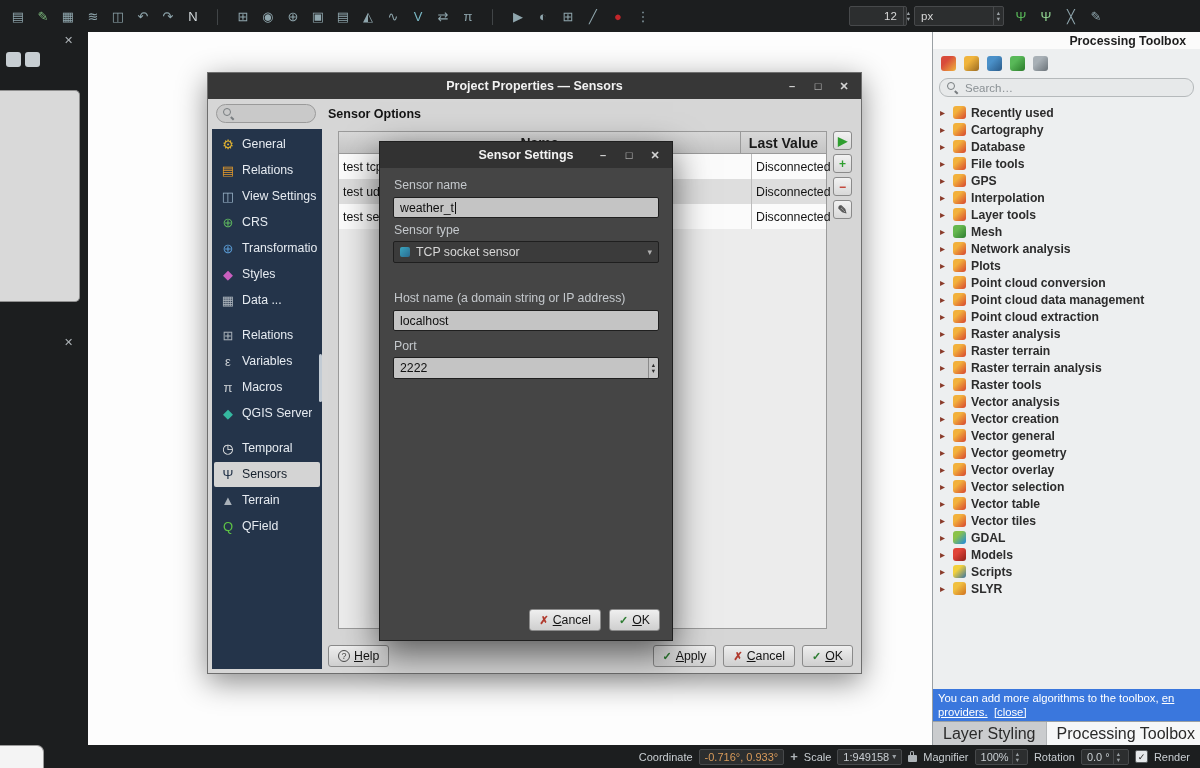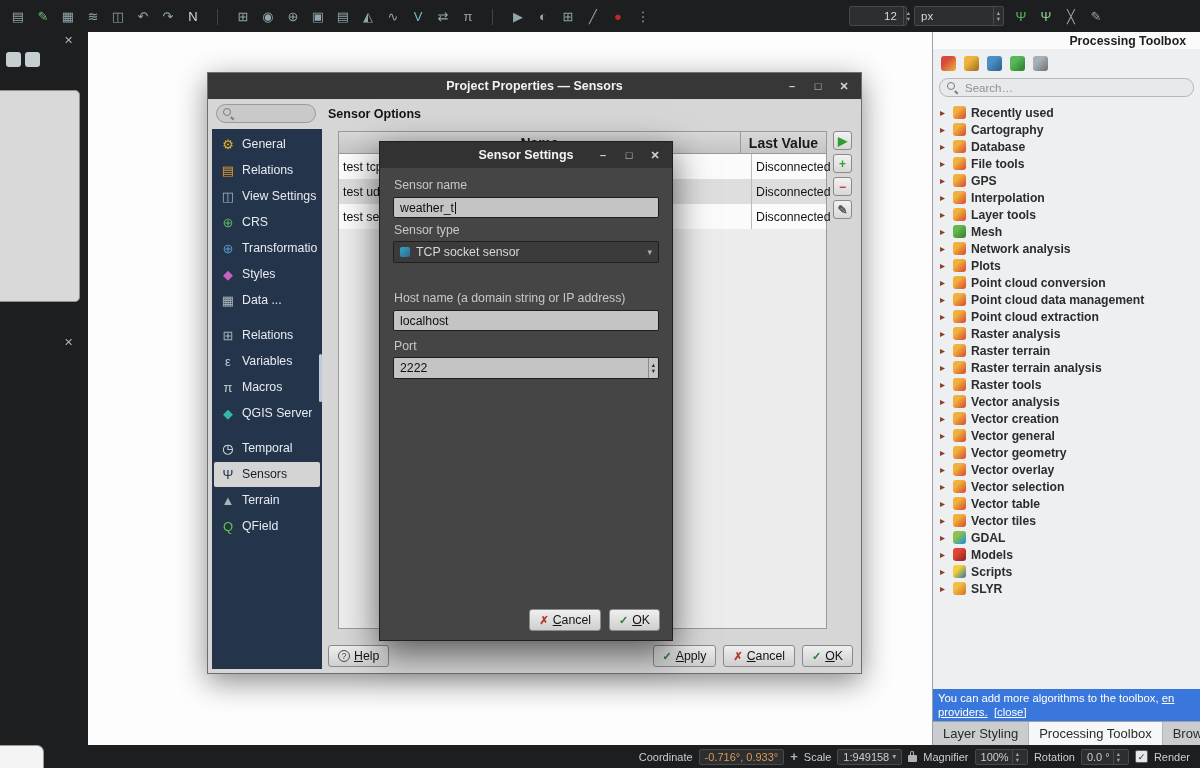--- a/index.html
+++ b/index.html
@@ -35,21 +35,21 @@
   .rp-search input{border:0;background:transparent;outline:none;font-size:11.5px;color:#333;width:100%;font-family:inherit;}
   .rp-search input::placeholder{color:#8a9094;}
   .toolbox-tree{flex:1;overflow:hidden;padding-top:3px;}
   .tt-row{height:17px;display:flex;align-items:center;gap:5px;padding-left:7px;}
   .tt-arrow{color:#8a3b2a;font-size:10px;width:8px;flex:0 0 auto;}
   .tt-icon{width:13px;height:13px;border-radius:3px;flex:0 0 auto;}
   .tt-label{font-size:12.2px;font-weight:700;color:#2c2c2c;white-space:nowrap;}
   .rp-banner{background:#3a77dd;color:#fff;font-size:11.3px;line-height:14px;padding:2px 5px;flex:0 0 auto;}
   .bn-link{text-decoration:underline;cursor:pointer;}
   .rp-tabs{height:23px;background:#caccce;display:flex;align-items:stretch;border-top:1px solid #9aa0a4;overflow:hidden;flex:0 0 auto;}
-  .rp-tab{padding:0 10px;display:flex;align-items:center;font-size:13px;color:#2a2a2a;border-right:1px solid #b2b5b7;white-space:nowrap;}
+  .rp-tab{padding:0 10px;display:flex;align-items:center;font-size:16px;color:#2a2a2a;border-right:1px solid #b2b5b7;white-space:nowrap;}
   .rp-tab.active{background:#f6f7f8;}
 
   
   .statusbar{position:absolute;left:0;top:745px;width:1200px;height:23px;background:#1c1e1f;display:flex;align-items:center;justify-content:flex-end;gap:6px;padding:0 10px;box-sizing:border-box;font-size:11px;color:#c9ced2;}
   .sb-box{height:16px;background:#2c2e2f;border:1px solid #47494b;border-radius:2px;display:flex;align-items:center;padding:0 5px;box-sizing:border-box;gap:3px;}
   .sb-coord{color:#d89a5a;}
   .sb-plus{font-size:13px;font-weight:700;color:#aeb4b8;}
   .cb{width:11px;height:11px;background:#e6e9eb;border:1px solid #5a5e60;border-radius:2px;display:flex;align-items:center;justify-content:center;font-size:9px;color:#1d1d1d;}
   .corner-tab{position:absolute;left:0;top:745px;width:44px;height:23px;background:#f4f4f4;border:1px solid #9a9a9a;border-left:none;border-bottom:none;border-top-right-radius:7px;box-sizing:border-box;}
   .lock{position:relative;width:9px;height:7px;background:#aeb4b8;border-radius:1px;margin-top:4px;}

